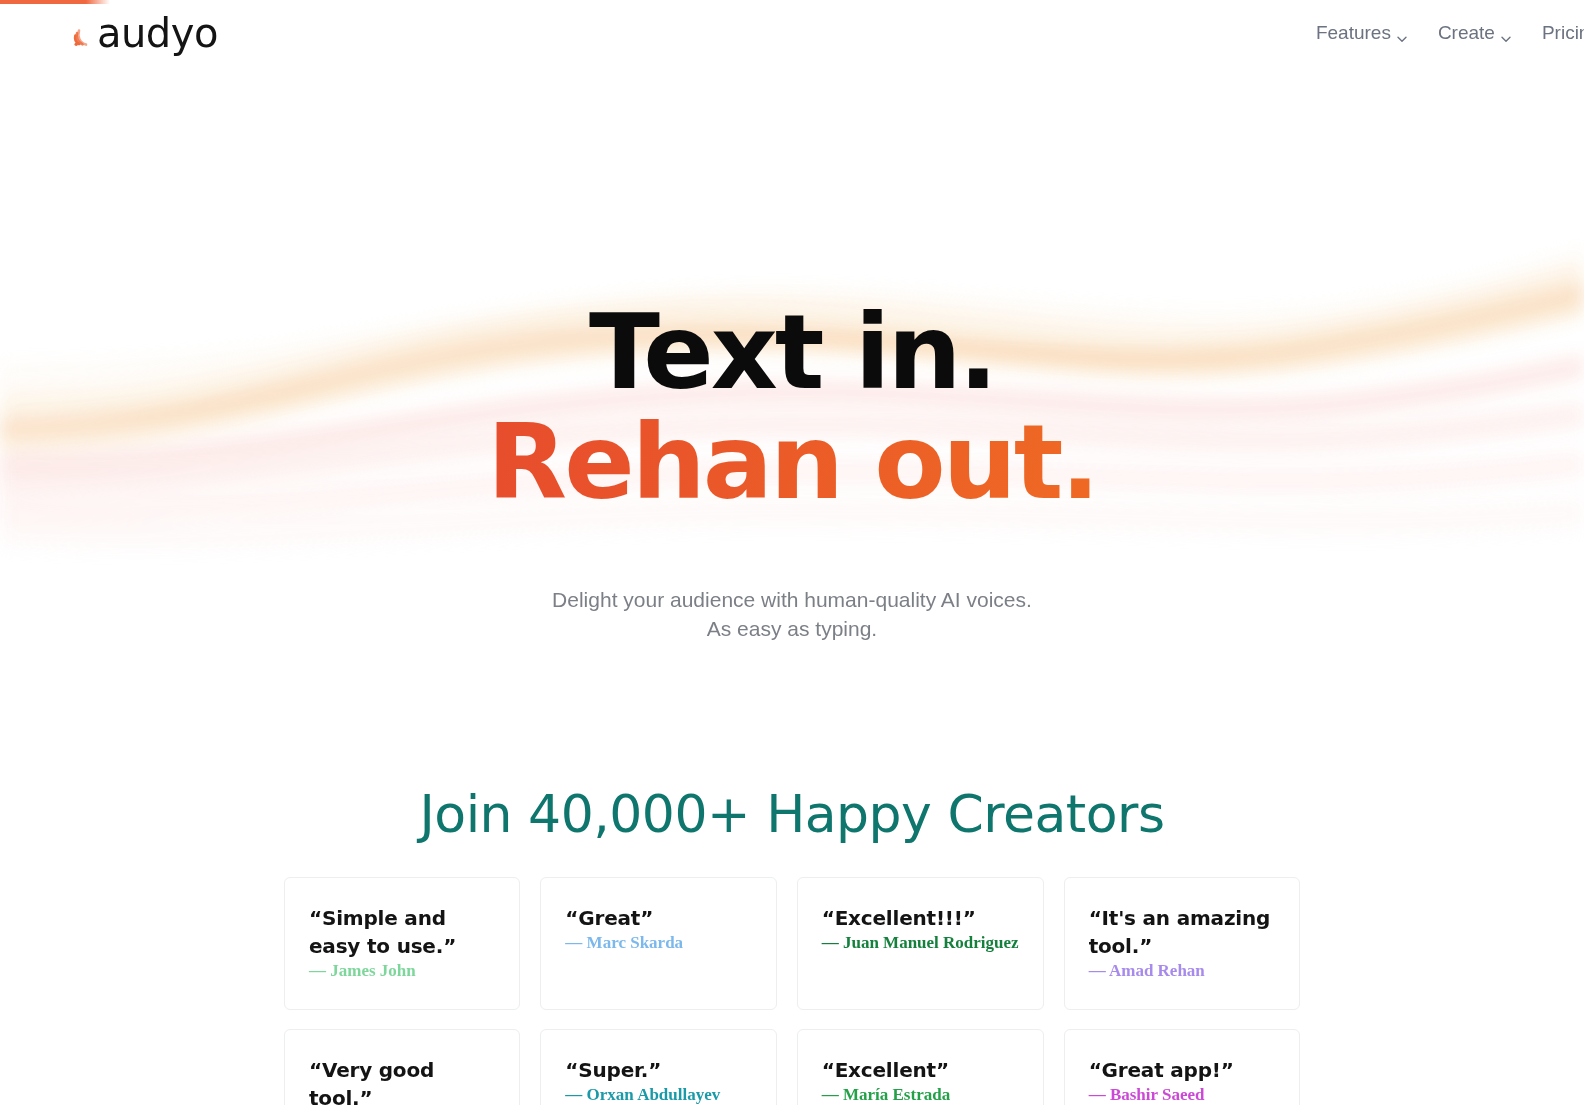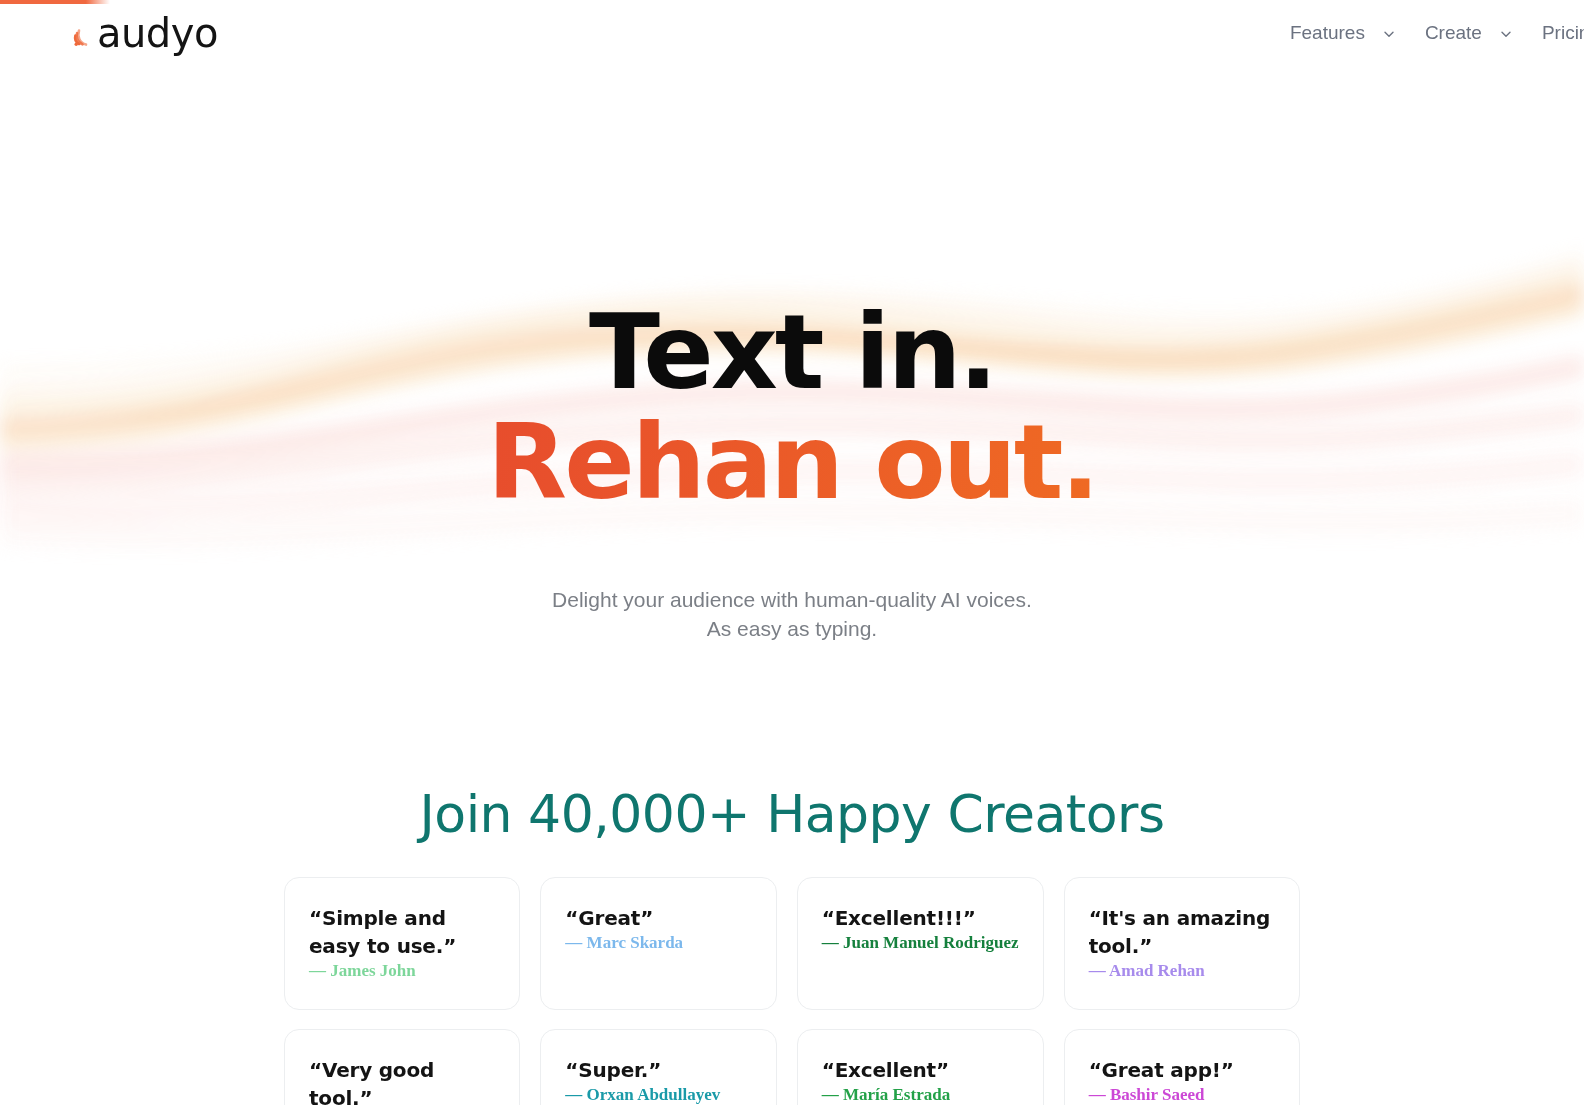--- a/index.html
+++ b/index.html
@@ -66,22 +66,22 @@
   }
 
   .nav {
     display: flex;
     align-items: center;
     gap: 30px;
     margin-right: 0px;
   }
   .nav-item {
     display: flex;
-    align-items: center;
-    gap: 18px;
+    align-items: flex-end;
+    gap: 5px;
     font-size: 19px;
     color: #6b7280;
     cursor: pointer;
     white-space: nowrap;
   }
   .chev {
     width: 12px; height: 12px;
     display: inline-block;
     position: relative;
     top: 1px;
@@ -163,21 +163,21 @@
     width: 1016px;
     display: grid;
     grid-template-columns: repeat(4, 1fr);
     column-gap: 20px;
     row-gap: 19px;
   }
 
   .card {
     background: #ffffff;
     border: 1px solid #eceef0;
-    border-radius: 15px;
+    border-radius: 6px;
     padding: 26px 24px 24px;
     min-height: 133px;
   }
   .card-quote {
     font-size: 20px;
     line-height: 28px;
     font-weight: 700;
     color: #141414;
     letter-spacing: -0.2px;
     font-family: "DejaVu Sans", sans-serif;

